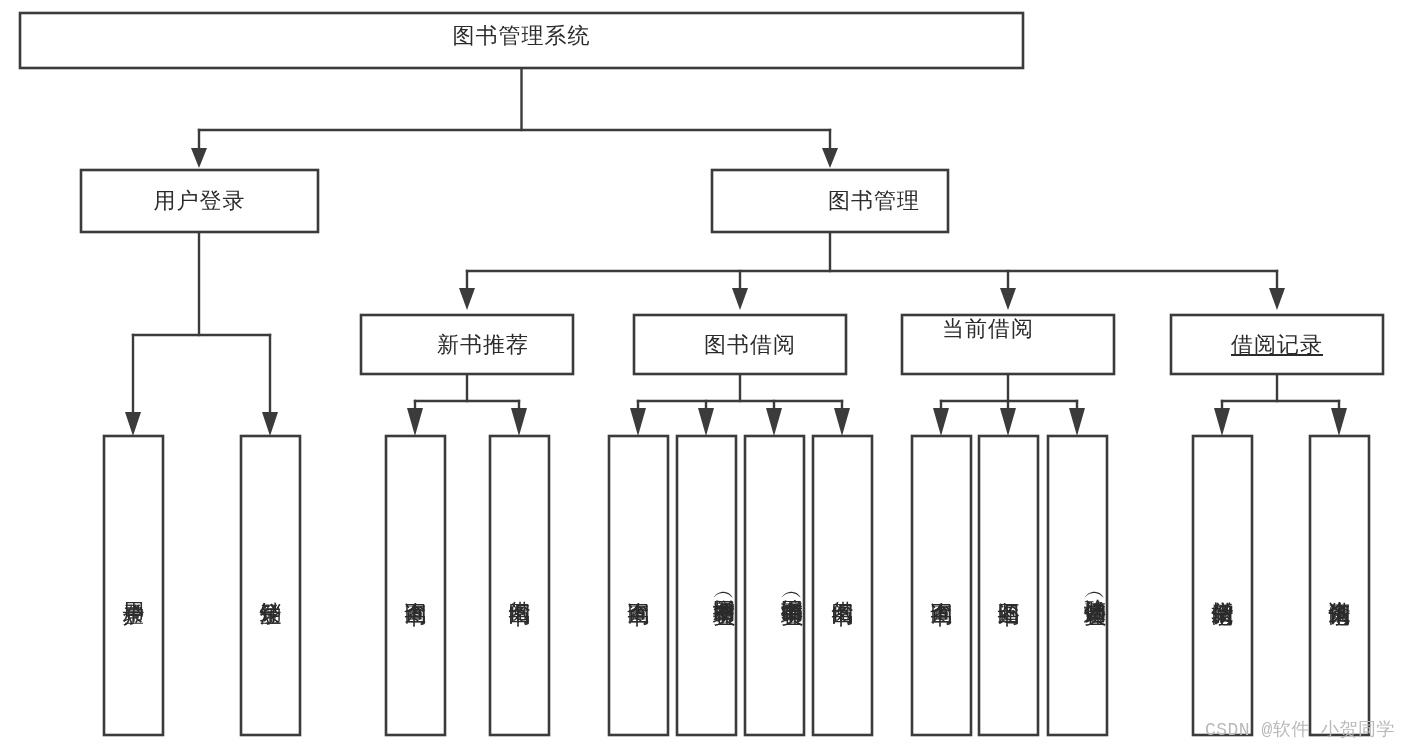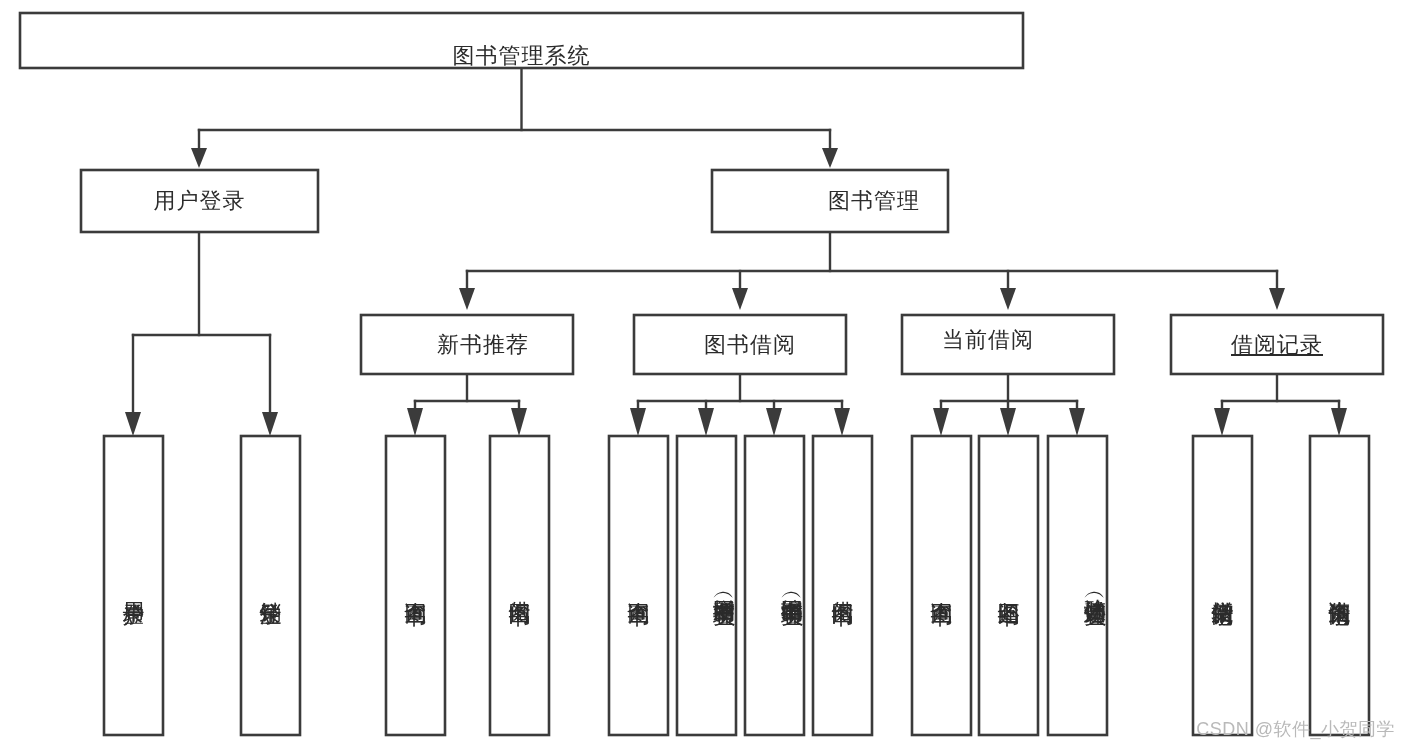--- a/index.html
+++ b/index.html
@@ -64,21 +64,21 @@
     white-space: nowrap;
     display: flex;
     align-items: center;
     justify-content: center;
     pointer-events: none;
   }
   .watermark {
     position: absolute;
     right: 10px;
     bottom: 6px;
-    font-family: Liberation Sans, sans-serif;
+    font-family: Liberation Mono, monospace;
     font-size: 18px;
     color: #b9b9b9;
     letter-spacing: 0.5px;
     white-space: nowrap;
     pointer-events: none;
   }
 </style>
 </head>
 <body>
 
@@ -181,28 +181,28 @@
     <rect class="box-rect" x="813" y="436" width="59" height="299"></rect>
 
     <rect class="box-rect" x="912" y="436" width="59" height="299"></rect>
     <rect class="box-rect" x="979" y="436" width="59" height="299"></rect>
     <rect class="box-rect" x="1048" y="436" width="59" height="299"></rect>
 
     <rect class="box-rect" x="1193" y="436" width="59" height="299"></rect>
     <rect class="box-rect" x="1310" y="436" width="59" height="299"></rect>
   </svg>
 
-  <div class="hlabel" style="left:20px; top:28px; width:1003px; height:55px;">图书管理系统</div>
+  <div class="hlabel" style="left:20px; top:8px; width:1003px; height:55px;">图书管理系统</div>
 
   <div class="hlabel" style="left:81px; top:170px; width:237px; height:62px;">用户登录</div>
   <div class="hlabel" style="left:712px; top:170px; width:236px; height:62px;margin-left:44px;">图书管理</div>
 
   <div class="hlabel" style="left:361px; top:315px; width:212px; height:59px;margin-left:16px;">新书推荐</div>
   <div class="hlabel" style="left:634px; top:315px; width:232px; height:59px;">图书借阅</div>
-  <div class="hlabel" style="left:902px; top:310px; width:172px; height:59px;">当前借阅</div>
+  <div class="hlabel" style="left:902px; top:299px; width:172px; height:59px;">当前借阅</div>
   <div class="hlabel" style="left:1171px; top:315px; width:212px; height:59px;text-decoration:underline;">借阅记录</div>
 
   <div class="vlabel" style="left:104px; top:436px; width:59px; height:299px; display:flex; align-items:center; justify-content:center;">用户登录</div>
   <div class="vlabel" style="left:241px; top:436px; width:59px; height:299px; display:flex; align-items:center; justify-content:center;">注销登录</div>
 
   <div class="vlabel" style="left:386px; top:436px; width:59px; height:299px; display:flex; align-items:center; justify-content:center;">查询图书</div>
   <div class="vlabel" style="left:490px; top:436px; width:59px; height:299px; display:flex; align-items:center; justify-content:center;">借阅图书</div>
 
   <div class="vlabel" style="left:609px; top:436px; width:59px; height:299px; display:flex; align-items:center; justify-content:center;">查询图书</div>
   <div class="vlabel" style="left:677px; top:440px; width:59px; height:291px; display:flex; align-items:flex-start; justify-content:center;">新增图书（管理员）</div>

